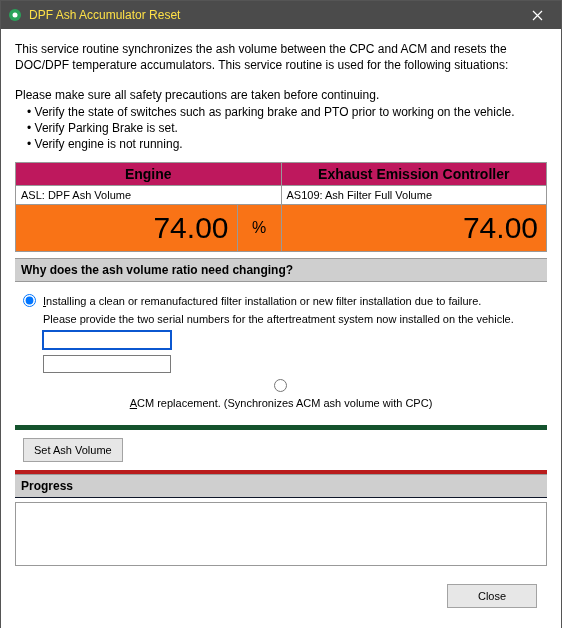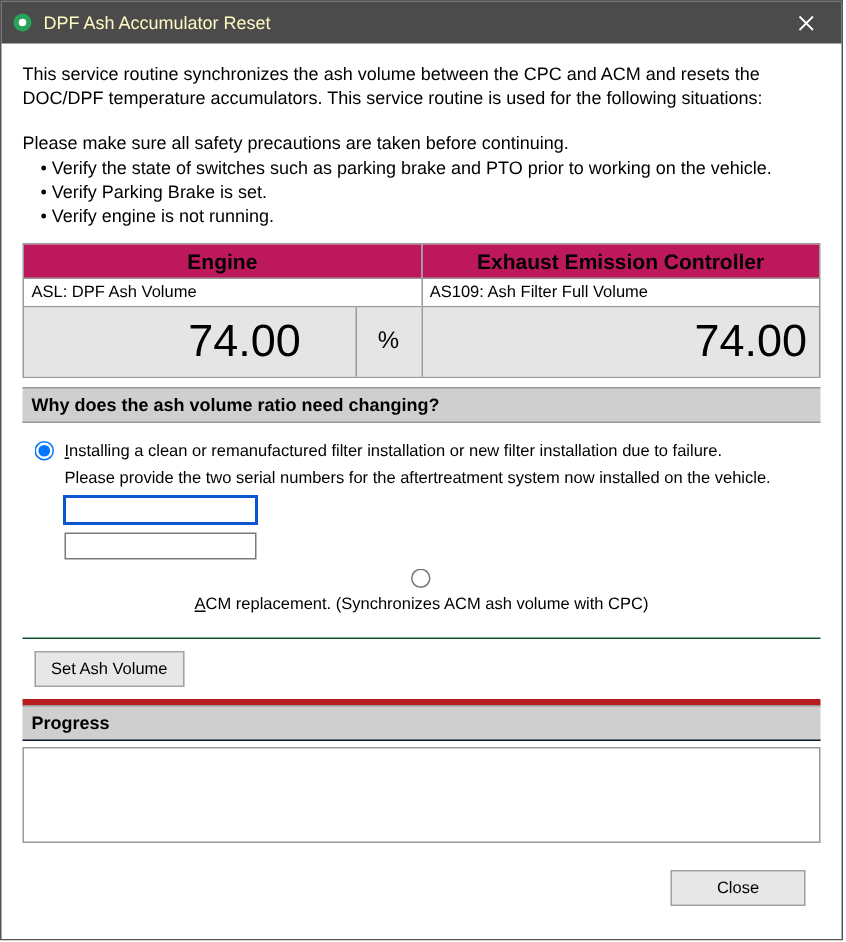--- a/index.html
+++ b/index.html
@@ -11,21 +11,21 @@
     background: #fff;
     width: 564px;
   }
   .window {
     border: 1px solid #555;
     width: 562px;
     margin: 0;
   }
   .titlebar {
     background: #4b4b4b;
-    color: #fef9c3;
+    color: #fde047;
     display: flex;
     align-items: center;
     height: 28px;
     padding: 0 6px 0 6px;
   }
   .titlebar .icon {
     width: 16px; height: 16px;
     display: inline-flex; align-items: center; justify-content: center;
     margin-right: 6px;
   }
@@ -66,23 +66,22 @@
     padding: 3px 4px;
   }
   .panel-sub {
     font-size: 11px;
     border-bottom: 1px solid #999;
     padding: 3px 5px;
     background: #fff;
   }
   .panel-value-row {
     display: flex;
-    background: #e5e5e5;
+    background: #f97316;
     height: 46px;
-    gap: 28px;
   }
   .panel-value {
     flex: 1;
     display: flex;
     align-items: center;
     justify-content: flex-end;
     font-size: 30px;
     font-weight: 400;
     padding: 0 8px;
     font-family: Arial, sans-serif;
@@ -100,21 +99,21 @@
     background: #cfcfcf;
     border-top: 1px solid #999;
     border-bottom: 1px solid #999;
     font-weight: bold;
     font-size: 12px;
     padding: 4px 6px;
     margin-top: 6px;
   }
   .options {
     padding: 12px 8px 10px 8px;
-    border-bottom: 1px solid #14532d;
+    border-bottom: 5px solid #14532d;
   }
   .opt-row {
     display: flex;
     align-items: center;
     gap: 5px;
     font-size: 11px;
     margin-bottom: 6px;
   }
   .opt-row input[type=radio] { margin: 0 2px 0 0; }
   .opt-row .underline-first::first-letter { text-decoration: underline; }

